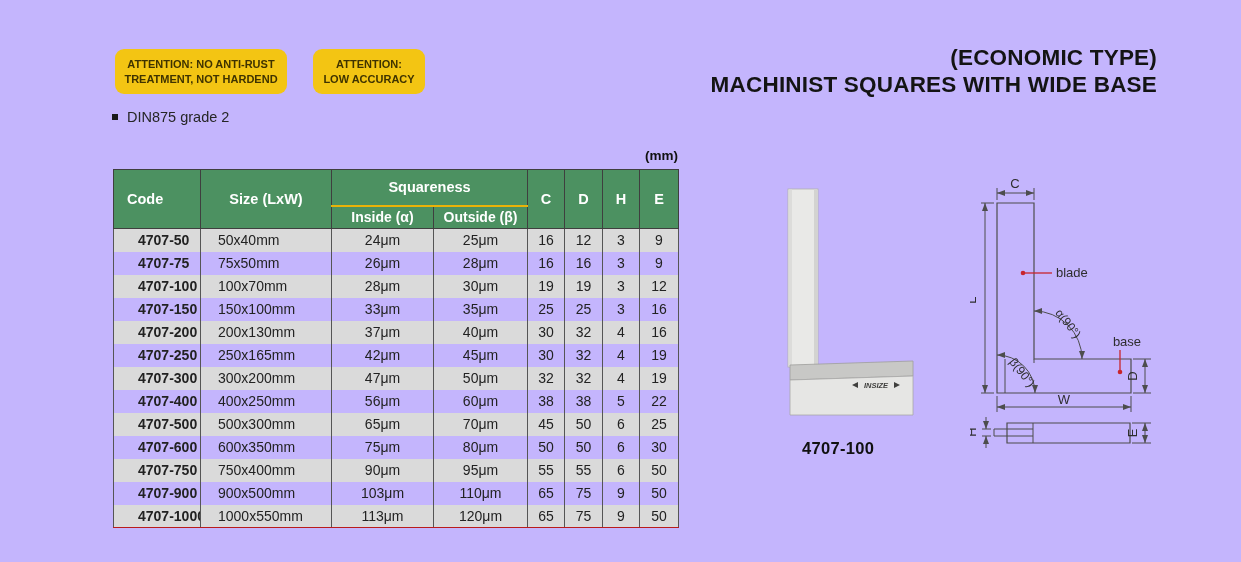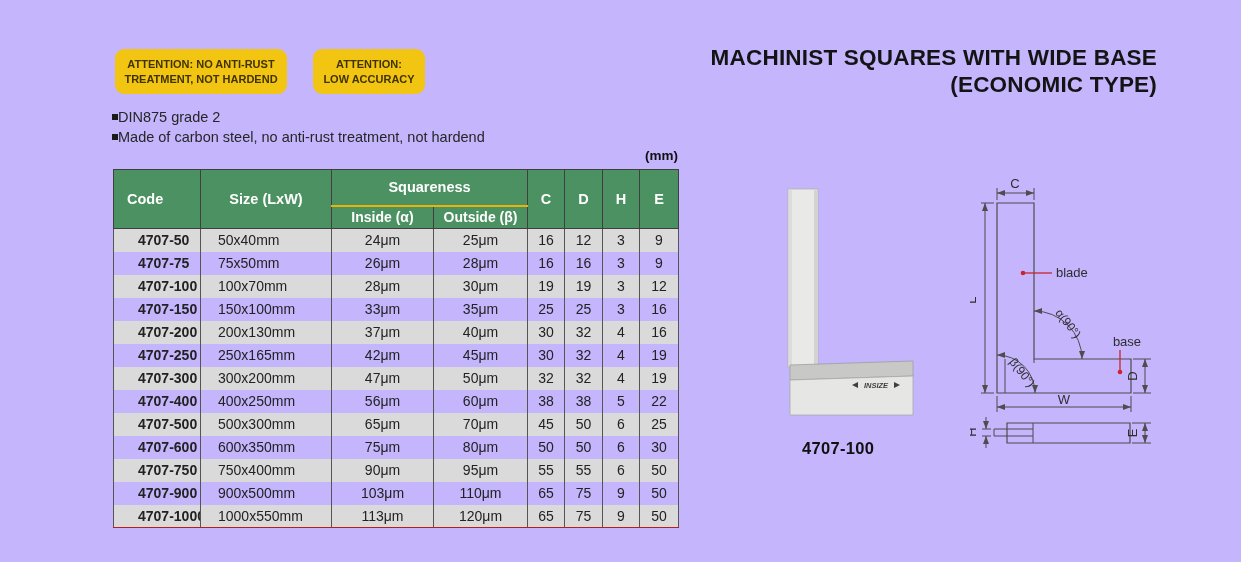--- a/index.html
+++ b/index.html
@@ -12,21 +12,21 @@
          font-size:11px;font-weight:bold;line-height:15px;color:#3f3300;text-align:center;}
   .badge1{left:115px;width:172px;}
   .badge2{left:313px;width:112px;}
 
   
   .title{position:absolute;top:44px;right:84px;text-align:right;
          font-size:22.5px;font-weight:bold;line-height:27px;color:#141414;letter-spacing:.2px;}
 
   
   .features{position:absolute;left:112px;top:107px;list-style:none;margin:0;padding:0;}
-  .features li{display:flex;font-size:14.5px;line-height:20px;color:#262626;}
+  .features li{display:flex;gap:9px;font-size:14.5px;line-height:20px;color:#262626;}
   .features .sq{width:6px;height:6px;background:#1a1a1a;margin-top:7px;flex:0 0 auto;}
 
   
   .unit{position:absolute;left:596px;top:148px;width:82px;text-align:right;
         font-size:13.5px;font-weight:bold;color:#111;}
 
   
   .spec{position:absolute;left:113px;top:169px;border-collapse:collapse;table-layout:fixed;
         width:566px;font-size:14px;color:#222;}
   .spec th,.spec td{padding:0;vertical-align:middle;overflow:hidden;white-space:nowrap;}
@@ -66,32 +66,28 @@
   <div class="badge badge1">
     <div>ATTENTION: NO ANTI-RUST</div>
     <div>TREATMENT, NOT HARDEND</div>
   </div>
   <div class="badge badge2">
     <div>ATTENTION:</div>
     <div>LOW ACCURACY</div>
   </div>
 
   <div class="title">
+    <div>(ECONOMIC TYPE)</div>
     <div>MACHINIST SQUARES WITH WIDE BASE</div>
-    <div>(ECONOMIC TYPE)</div>
   </div>
 
   <ul class="features">
     <li>
       <span class="sq"></span>
       <span>DIN875 grade 2</span>
-    </li>
-    <li>
-      <span class="sq"></span>
-      <span>Made of carbon steel, no anti-rust treatment, not hardend</span>
     </li>
   </ul>
 
   <div class="unit">(mm)</div>
 
   <table class="spec">
     <colgroup>
       <col style="width:87px">
         <col style="width:131px">
         <col style="width:102px">

